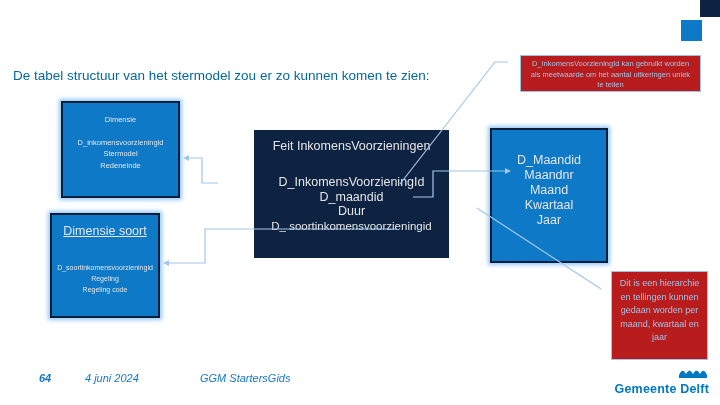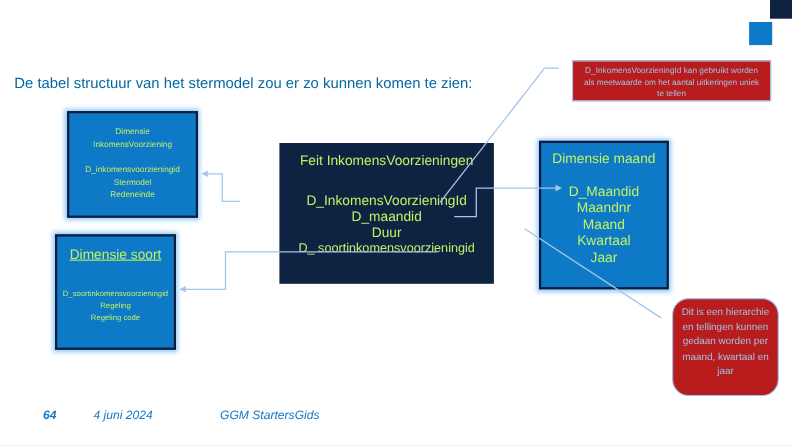--- a/index.html
+++ b/index.html
@@ -14,21 +14,21 @@
   
   .title{
     position:absolute;left:13px;top:22px;margin:0;
     font-size:29px;font-weight:bold;color:#1478c6;letter-spacing:0.2px;
   }
   .subtitle{
     position:absolute;left:13px;top:68px;margin:0;
     font-size:13.5px;color:#0369a1;
   }
   
-  .box{position:absolute;box-sizing:border-box;text-align:center;color:#bef264;}
+  .box{position:absolute;box-sizing:border-box;text-align:center;color:#e5e5e5;}
   .bluebox{
     background:#0e79c6;border:2px solid #0a1e3c;
     box-shadow:0 0 4px 2px rgba(130,190,245,0.85);
   }
   #box-dim-ink{left:61px;top:101px;width:119px;height:97px;padding-top:11px;}
   #box-dim-ink .row{font-size:7.5px;line-height:11.5px;}
   #box-dim-ink .gap{height:11px;}
   #box-dim-soort{left:50px;top:213px;width:110px;height:105px;padding-top:9px;}
   #box-dim-soort .bigtitle{font-size:12.5px;line-height:15px;text-decoration:underline;}
   #box-dim-soort .gap{height:23px;}
@@ -43,21 +43,21 @@
   #box-dim-maand{left:490px;top:128px;width:118px;height:135px;padding-top:7px;}
   #box-dim-maand .bigtitle{font-size:12.5px;line-height:14px;}
   #box-dim-maand .gap{height:16px;}
   #box-dim-maand .row{font-size:12.5px;line-height:15px;}
   
   .callout{
     position:absolute;box-sizing:border-box;background:#b91c1c;
     border:1px solid #9dc3e6;color:#9dc3e6;text-align:center;
   }
   #callout-top{left:520px;top:55px;width:181px;height:37px;font-size:7.5px;line-height:10.5px;padding:3px 6px;}
-  #callout-bottom{left:611px;top:271px;width:97px;height:89px;font-size:9px;line-height:13.5px;padding:5px 3px;border-radius:15px;}
+  #callout-bottom{left:611px;top:271px;width:97px;height:89px;font-size:9px;line-height:13.5px;padding:5px 3px;}
   
   #connectors{position:absolute;left:0;top:0;width:720px;height:405px;pointer-events:none;}
   #connectors polyline,#connectors line{stroke:#a4c6e8;stroke-width:1.2;fill:none;}
   #connectors polygon{fill:#a4c6e8;}
   
   .footer-text{position:absolute;top:372px;font-size:11px;font-style:italic;color:#1478c6;}
   #pagenum{left:39px;font-weight:bold;}
   #footer-date{left:85px;}
   #footer-doc{left:200px;}
   
@@ -70,21 +70,20 @@
 
 <div class="slide">
 
   <div class="corner-sq corner-dark"></div>
   <div class="corner-sq corner-blue"></div>
 
   <p class="subtitle">De tabel structuur van het stermodel zou er zo kunnen komen te zien:</p>
 
   <div class="box bluebox" id="box-dim-ink">
     <div class="row">Dimensie</div>
-    <div class="row">InkomensVoorziening</div>
     <div class="gap"></div>
     <div class="row">D_inkomensvoorzieningid</div>
     <div class="row">Stermodel</div>
     <div class="row">Redeneinde</div>
   </div>
 
   <div class="box bluebox" id="box-dim-soort">
     <div class="bigtitle">Dimensie soort</div>
     <div class="gap"></div>
     <div class="row">D_soortinkomensvoorzieningid</div>
@@ -95,21 +94,20 @@
   <div class="box" id="box-feit">
     <div class="bigtitle">Feit InkomensVoorzieningen</div>
     <div class="gap"></div>
     <div class="row">D_InkomensVoorzieningId</div>
     <div class="row">D_maandid</div>
     <div class="row">Duur</div>
     <div class="row-small">D_ soortinkomensvoorzieningid</div>
   </div>
 
   <div class="box bluebox" id="box-dim-maand">
-    <div class="bigtitle">Dimensie maand</div>
     <div class="gap"></div>
     <div class="row">D_Maandid</div>
     <div class="row">Maandnr</div>
     <div class="row">Maand</div>
     <div class="row">Kwartaal</div>
     <div class="row">Jaar</div>
   </div>
 
   <div class="callout" id="callout-top">D_InkomensVoorzieningId kan gebruikt worden als meetwaarde om het aantal uitkeringen uniek te tellen</div>
   <div class="callout" id="callout-bottom">Dit is een hierarchie en tellingen kunnen gedaan worden per maand, kwartaal en jaar</div>
@@ -122,14 +120,20 @@
     <polygon points="511,171 505,168 505,174"></polygon>
     <polyline points="413,197 433,197 433,171 506,171"></polyline>
     <polyline points="400,184 495,62 508,62"></polyline>
     <line x1="477" y1="208" x2="601" y2="289"></line>
   </svg>
 
   <div class="footer-text" id="pagenum">64</div>
   <div class="footer-text" id="footer-date">4 juni 2024</div>
   <div class="footer-text" id="footer-doc">GGM StartersGids</div>
 
+  <div class="logo">
+    <svg class="wave" viewBox="0 0 28 12" xmlns="http://www.w3.org/2000/svg">
+      <path d="M0 12 L0 9 Q3.5 1 7 8 Q10.5 1 14 8 Q17.5 1 21 8 Q24.5 1 28 9 L28 12 Z" fill="#0079c2"></path>
+    </svg>
+    <span class="logotext">Gemeente Delft</span>
+  </div>
 
 </div>
 
 </body></html>

